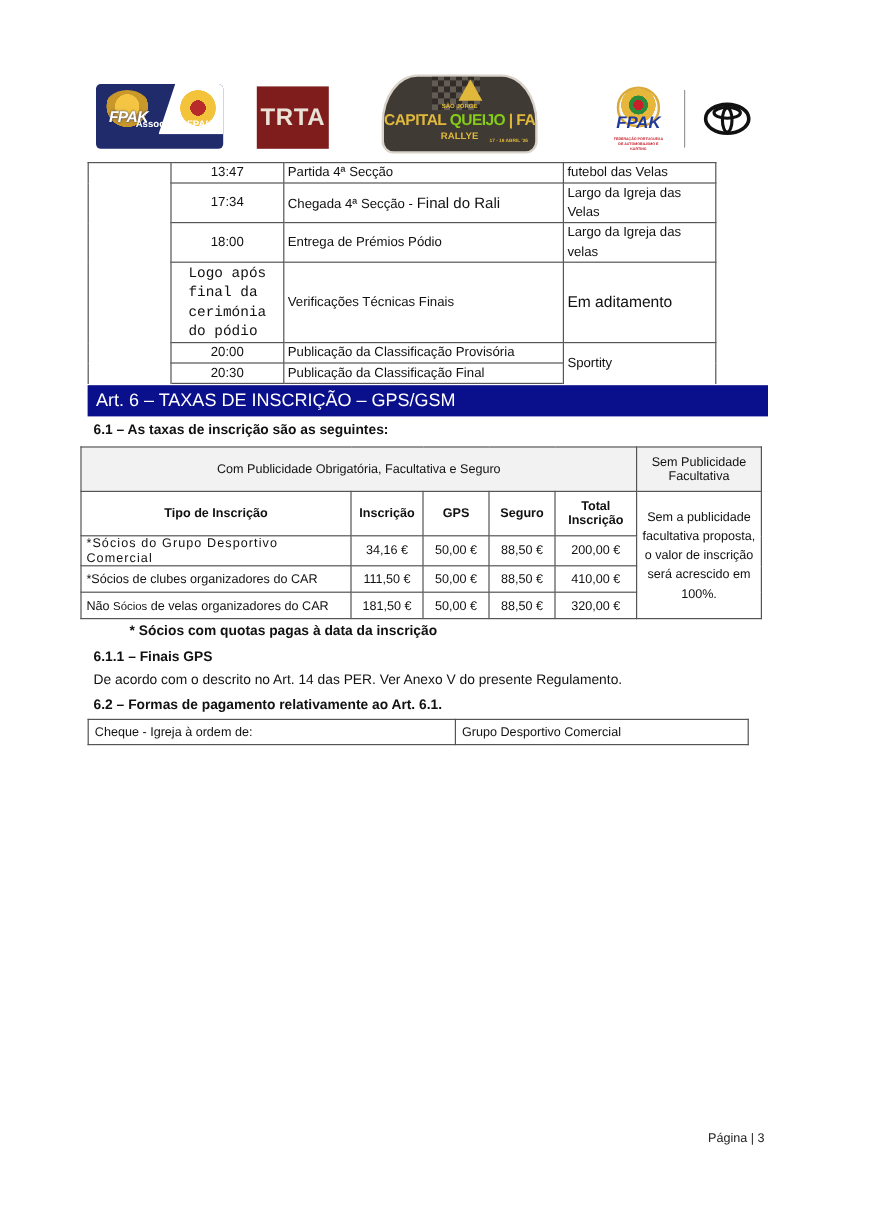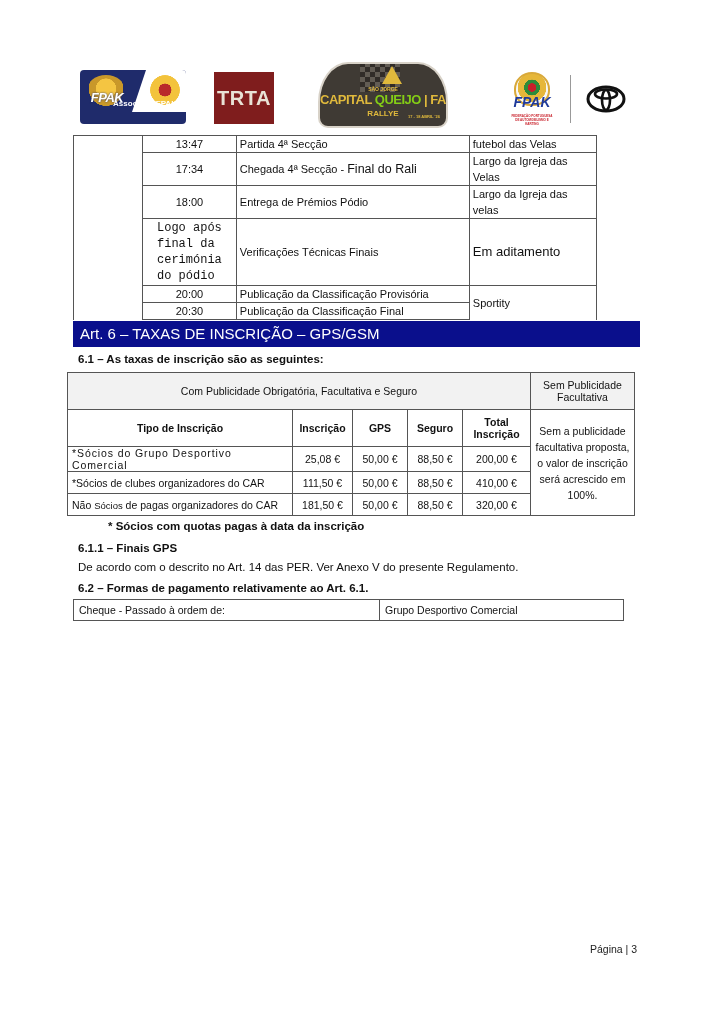--- a/index.html
+++ b/index.html
@@ -161,49 +161,49 @@
   <tr class="row-hdr">
     <td class="w-tipo">Tipo de Inscrição</td>
     <td class="w-ins">Inscrição</td>
     <td class="w-gps">GPS</td>
     <td class="w-seg">Seguro</td>
     <td class="w-tot">Total Inscrição</td>
     <td class="w-sem sem-body" rowspan="4" style="font-weight:normal;">Sem a publicidade facultativa proposta, o valor de inscrição será acrescido em 100%.</td>
   </tr>
   <tr class="row-d">
     <td class="left spaced">*Sócios do Grupo Desportivo Comercial</td>
-    <td>25,08 €</td>
+    <td>34,16 €</td>
     <td>50,00 €</td>
     <td>88,50 €</td>
     <td>200,00 €</td>
   </tr>
   <tr class="row-d">
     <td class="left">*Sócios de clubes organizadores do CAR</td>
     <td>111,50 €</td>
     <td>50,00 €</td>
     <td>88,50 €</td>
     <td>410,00 €</td>
   </tr>
   <tr class="row-d">
-    <td class="left"><span>Não </span><span style="font-size:9.5px">Sócios</span><span> de pagas organizadores do CAR</span></td>
+    <td class="left"><span>Não </span><span style="font-size:9.5px">Sócios</span><span> de velas organizadores do CAR</span></td>
     <td>181,50 €</td>
     <td>50,00 €</td>
     <td>88,50 €</td>
     <td>320,00 €</td>
   </tr>
 </tbody>
   </table>
 
 <div class="h-sub" style="top:520px; left:108px;">* Sócios com quotas pagas à data da inscrição</div>
 <div class="h-sub" style="top:542px;">6.1.1 – Finais GPS</div>
 <div class="p-body" style="top:561px;">De acordo com o descrito no Art. 14 das PER. Ver Anexo V do presente Regulamento.</div>
 <div class="h-sub" style="top:582px;">6.2 – Formas de pagamento relativamente ao Art. 6.1.</div>
 
 <table class="pay">
   <tbody>
   <tr>
-    <td class="pc0">Cheque - Passado à ordem de:</td>
+    <td class="pc0">Cheque - Igreja à ordem de:</td>
     <td class="pc1">Grupo Desportivo Comercial</td>
   </tr>
 </tbody>
   </table>
 
 <div class="page-num">Página | 3</div>
 
 </body></html>

